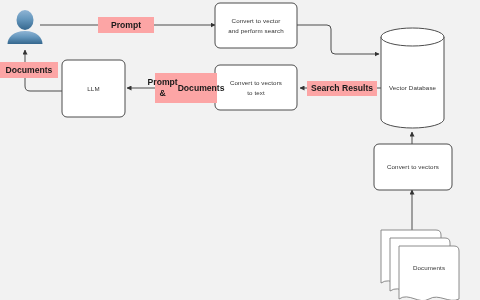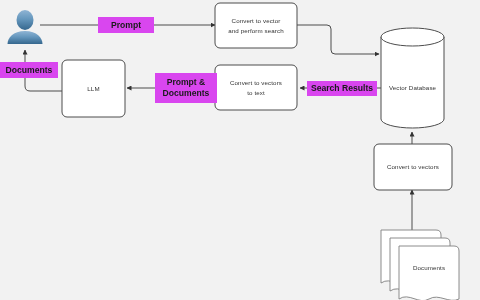--- a/index.html
+++ b/index.html
@@ -40,21 +40,21 @@
   .edge-label {
     position: absolute;
     display: flex;
     align-items: center;
     justify-content: center;
     text-align: center;
     color: #1a1a1a;
     font-size: 8.6px;
     font-weight: bold;
     line-height: 1.28;
-    background: #d946ef;
+    background: #fca5a5;
     padding: 0 2px;
     box-sizing: border-box;
   }
 </style>
 </head>
 <body>
 
 <div id="canvas">
 
   <svg class="layer" viewBox="0 0 480 300">
@@ -152,20 +152,20 @@
   <div class="node-label" style="left:381px; top:60px; width:63px; height:56px;">Vector Database</div>
 
   <div class="node-label" style="left:374px; top:144px; width:78px; height:46px;">Convert to vectors</div>
 
   <div class="node-label" style="left:399px; top:246px; width:60px; height:44px;">Documents</div>
 
   <div class="edge-label" style="left:98px; top:17px; width:56px; height:16px;">Prompt</div>
 
   <div class="edge-label" style="left:0px; top:62px; width:58px; height:16px;">Documents</div>
 
-  <div class="edge-label" style="left:155px; top:73px; width:62px; height:30px; flex-direction:column;">
+  <div class="edge-label" style="left:155px; top:73px; width:62px; height:30px; flex-direction:row;">
     <span>Prompt &amp;</span>
     <span>Documents</span>
   </div>
 
   <div class="edge-label" style="left:307px; top:81px; width:70px; height:15px;">Search Results</div>
 
 </div>
 
 </body></html>

